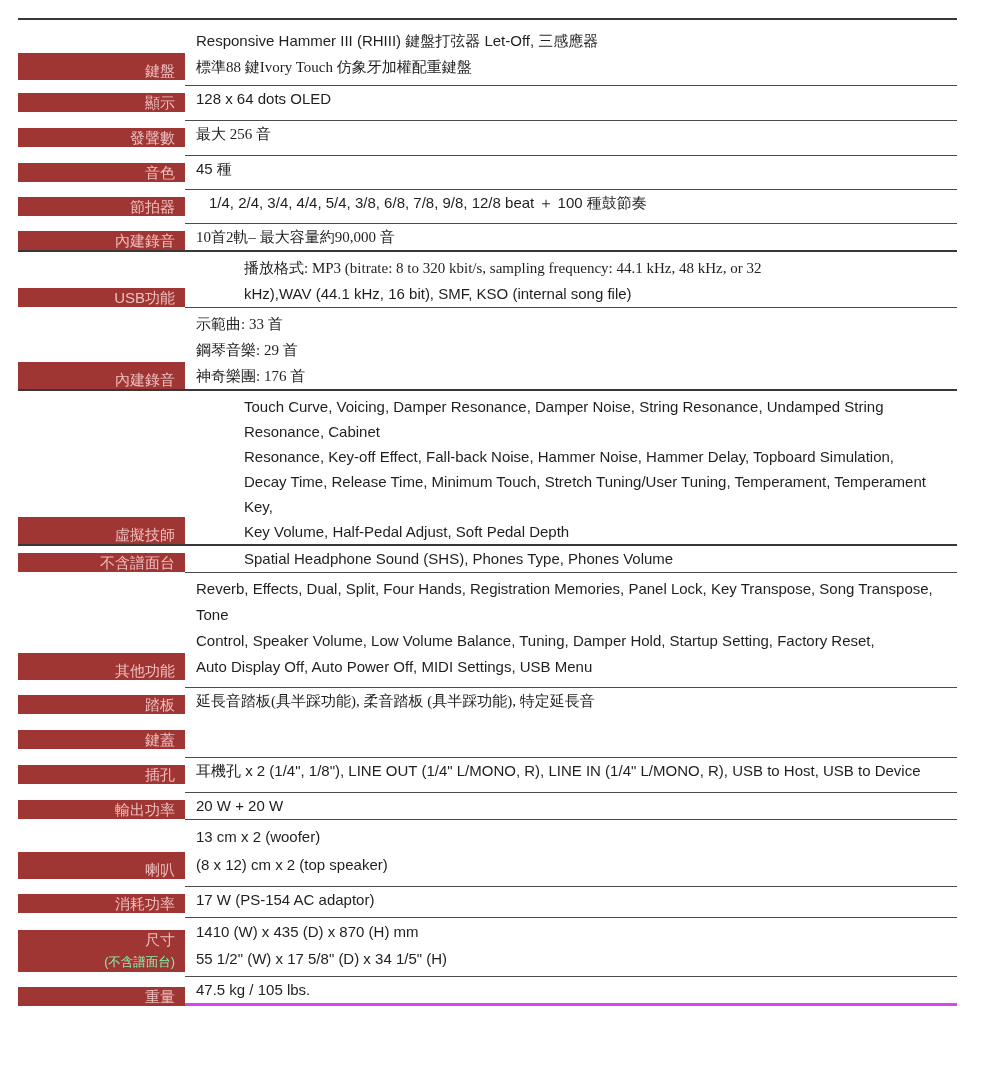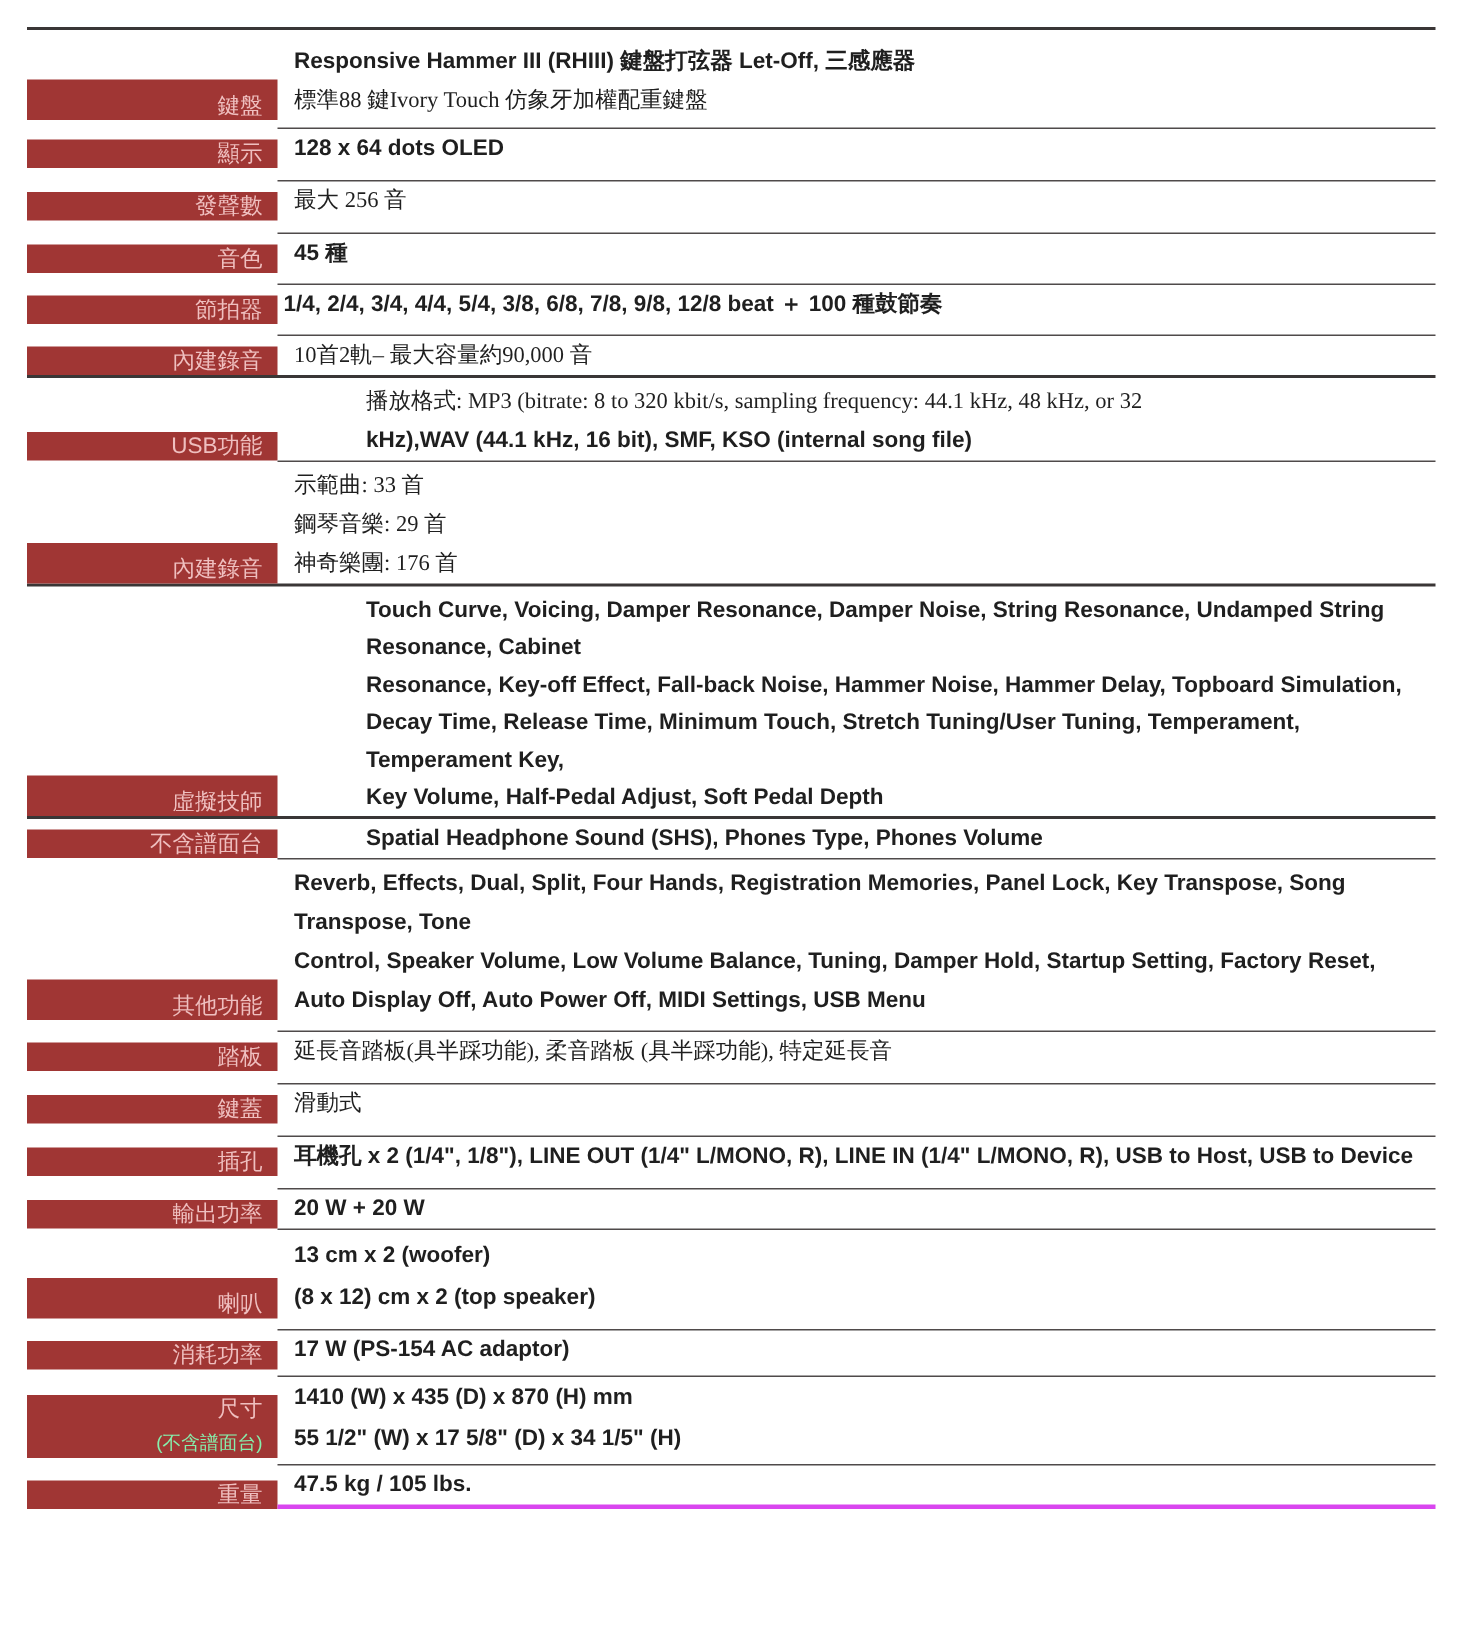--- a/index.html
+++ b/index.html
@@ -29,21 +29,21 @@
   .lab .sublab { font-size: 12.5px; color: #86efac; margin-top: 4px; }
   .val {
     flex: 1;
     font-size: 15px;
     line-height: 26px;
     padding-left: 11px; padding-right: 6px;
     display: flex; flex-direction: column; justify-content: center;
     white-space: pre-line;
   }
   .serif { font-family: "Liberation Serif", serif; }
-  .sans  { font-family: "Liberation Sans", sans-serif; font-weight: bold; }
+  .sans  { font-family: "Liberation Sans", sans-serif; }
   .r-top .lab { justify-content: flex-start; padding-top: 8px; }
   .r-top .val { justify-content: flex-start; padding-top: 3px; }
   .sep-thin > .val { border-top: 1.5px solid #4f4a4a; }
   .sep-full { border-top: 2.5px solid #3a3636; gap: 48px; }
   .row-last > .val { border-bottom: 3px solid #d946ef; }
 </style>
 </head>
 <body>
 
 <div class="spec-table">
@@ -76,21 +76,21 @@
     <div class="lab">
         <span>音色</span>
       </div>
     <div class="val sans">45 種</div>
   </div>
 
   <div class="row sep-thin" style="min-height:34px">
     <div class="lab">
         <span>節拍器</span>
       </div>
-    <div class="val sans" style="padding-left:4px">1/4, 2/4, 3/4, 4/4, 5/4, 3/8, 6/8, 7/8, 9/8, 12/8 beat ＋ 100 種鼓節奏</div>
+    <div class="val sans" style="padding-left:24px">1/4, 2/4, 3/4, 4/4, 5/4, 3/8, 6/8, 7/8, 9/8, 12/8 beat ＋ 100 種鼓節奏</div>
   </div>
 
   <div class="row sep-thin" style="min-height:34px">
     <div class="lab">
         <span>內建錄音</span>
       </div>
     <div class="val serif">10首2軌– 最大容量約90,000 音</div>
   </div>
 
   <div class="row sep-full" style="min-height:57px">
@@ -143,21 +143,20 @@
     <div class="lab">
         <span>踏板</span>
       </div>
     <div class="val serif">延長音踏板(具半踩功能), 柔音踏板 (具半踩功能), 特定延長音</div>
   </div>
 
   <div class="row sep-thin" style="min-height:35px">
     <div class="lab">
         <span>鍵蓋</span>
       </div>
-    <div class="val serif">滑動式</div>
   </div>
 
   <div class="row sep-thin" style="min-height:35px">
     <div class="lab">
         <span>插孔</span>
       </div>
     <div class="val sans">耳機孔 x 2 (1/4", 1/8"), LINE OUT (1/4" L/MONO, R), LINE IN (1/4" L/MONO, R), USB to Host, USB to Device</div>
   </div>
 
   <div class="row sep-thin" style="min-height:35px">

